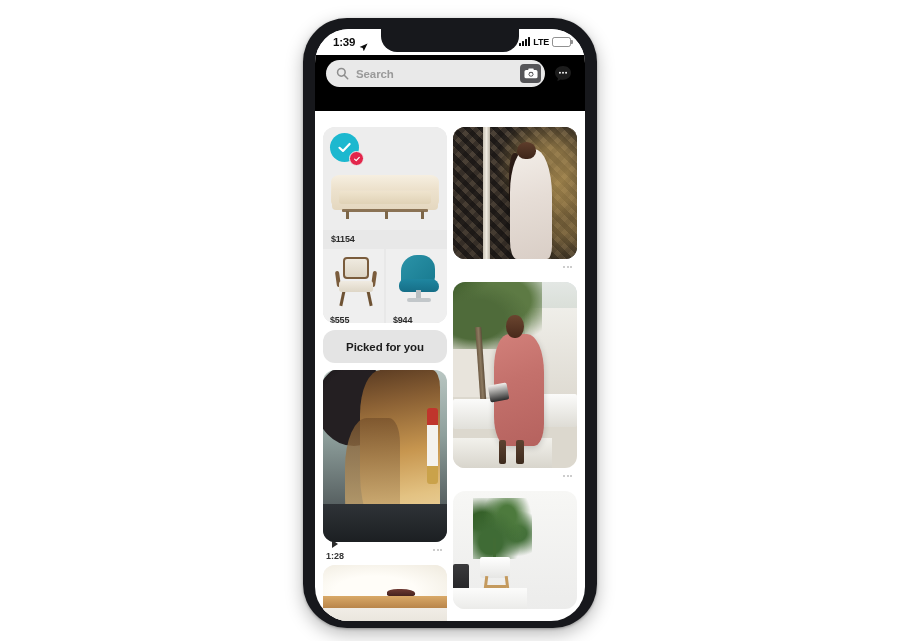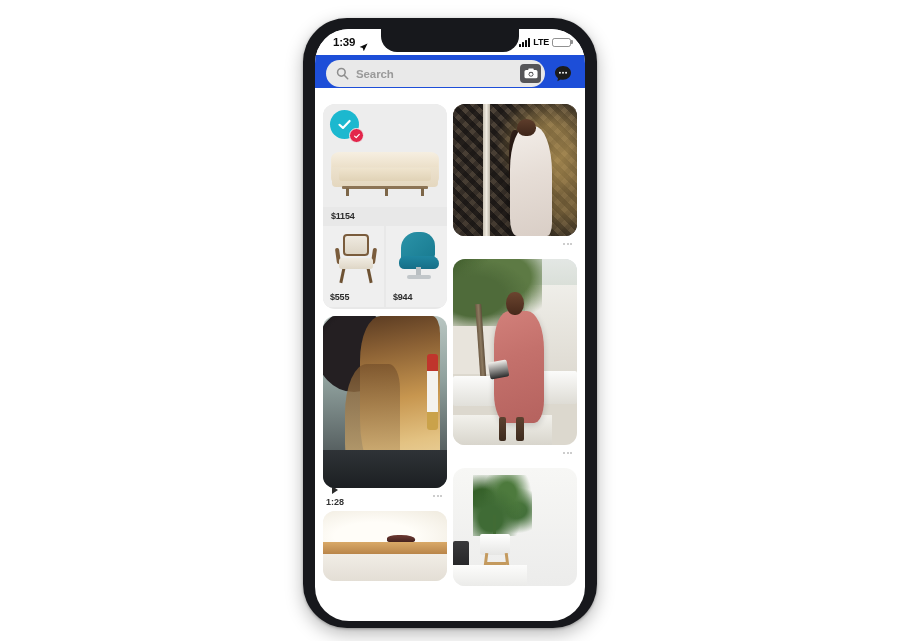--- a/index.html
+++ b/index.html
@@ -72,21 +72,21 @@
     color: #0c0c0c;
     letter-spacing: -0.2px;
   }
   .loc-arrow {
     width: 9px;
     height: 9px;
     display: block;
   }
   .status-right {
     display: flex;
-    align-items: flex-end;
+    align-items: flex-start;
     gap: 3px;
   }
   .sig-bars {
     display: flex;
     align-items: flex-end;
     gap: 1px;
     height: 9px;
   }
   .sig-bars i {
     display: block;
@@ -128,22 +128,22 @@
     height: 4px;
     background: rgba(12,12,12,0.45);
     border-radius: 0 1px 1px 0;
   }
 
   
   #search-header {
     display: flex;
     align-items: center;
     gap: 7px;
-    padding: 5px 11px 1px 11px;
-    background: #1d4ed8;
+    padding: 5px 11px 24px 11px;
+    background: #000000;
     box-sizing: border-box;
   }
   #search-bar {
     flex: 1;
     height: 27px;
     background: #e9e9e9;
     border-radius: 14px;
     display: flex;
     align-items: center;
     padding: 0 4px 0 10px;
@@ -721,20 +721,23 @@
                     <span class="sw-seat"></span>
                   <span class="sw-post"></span>
                     <span class="sw-base"></span>
                 </span>
               </div>
               <span class="price-tag">$944</span>
             </div>
           </div>
         </div>
 
+        <div id="picked-banner">
+          <span class="label">Picked for you</span>
+        </div>
 
         <div class="pin">
           <div class="pin-media">
             <div class="img-hair">
               <span class="hat"></span>
               <span class="hair"></span>
               <span class="hair2"></span>
               <span class="earring"></span>
               <span class="floor"></span>
             </div>

